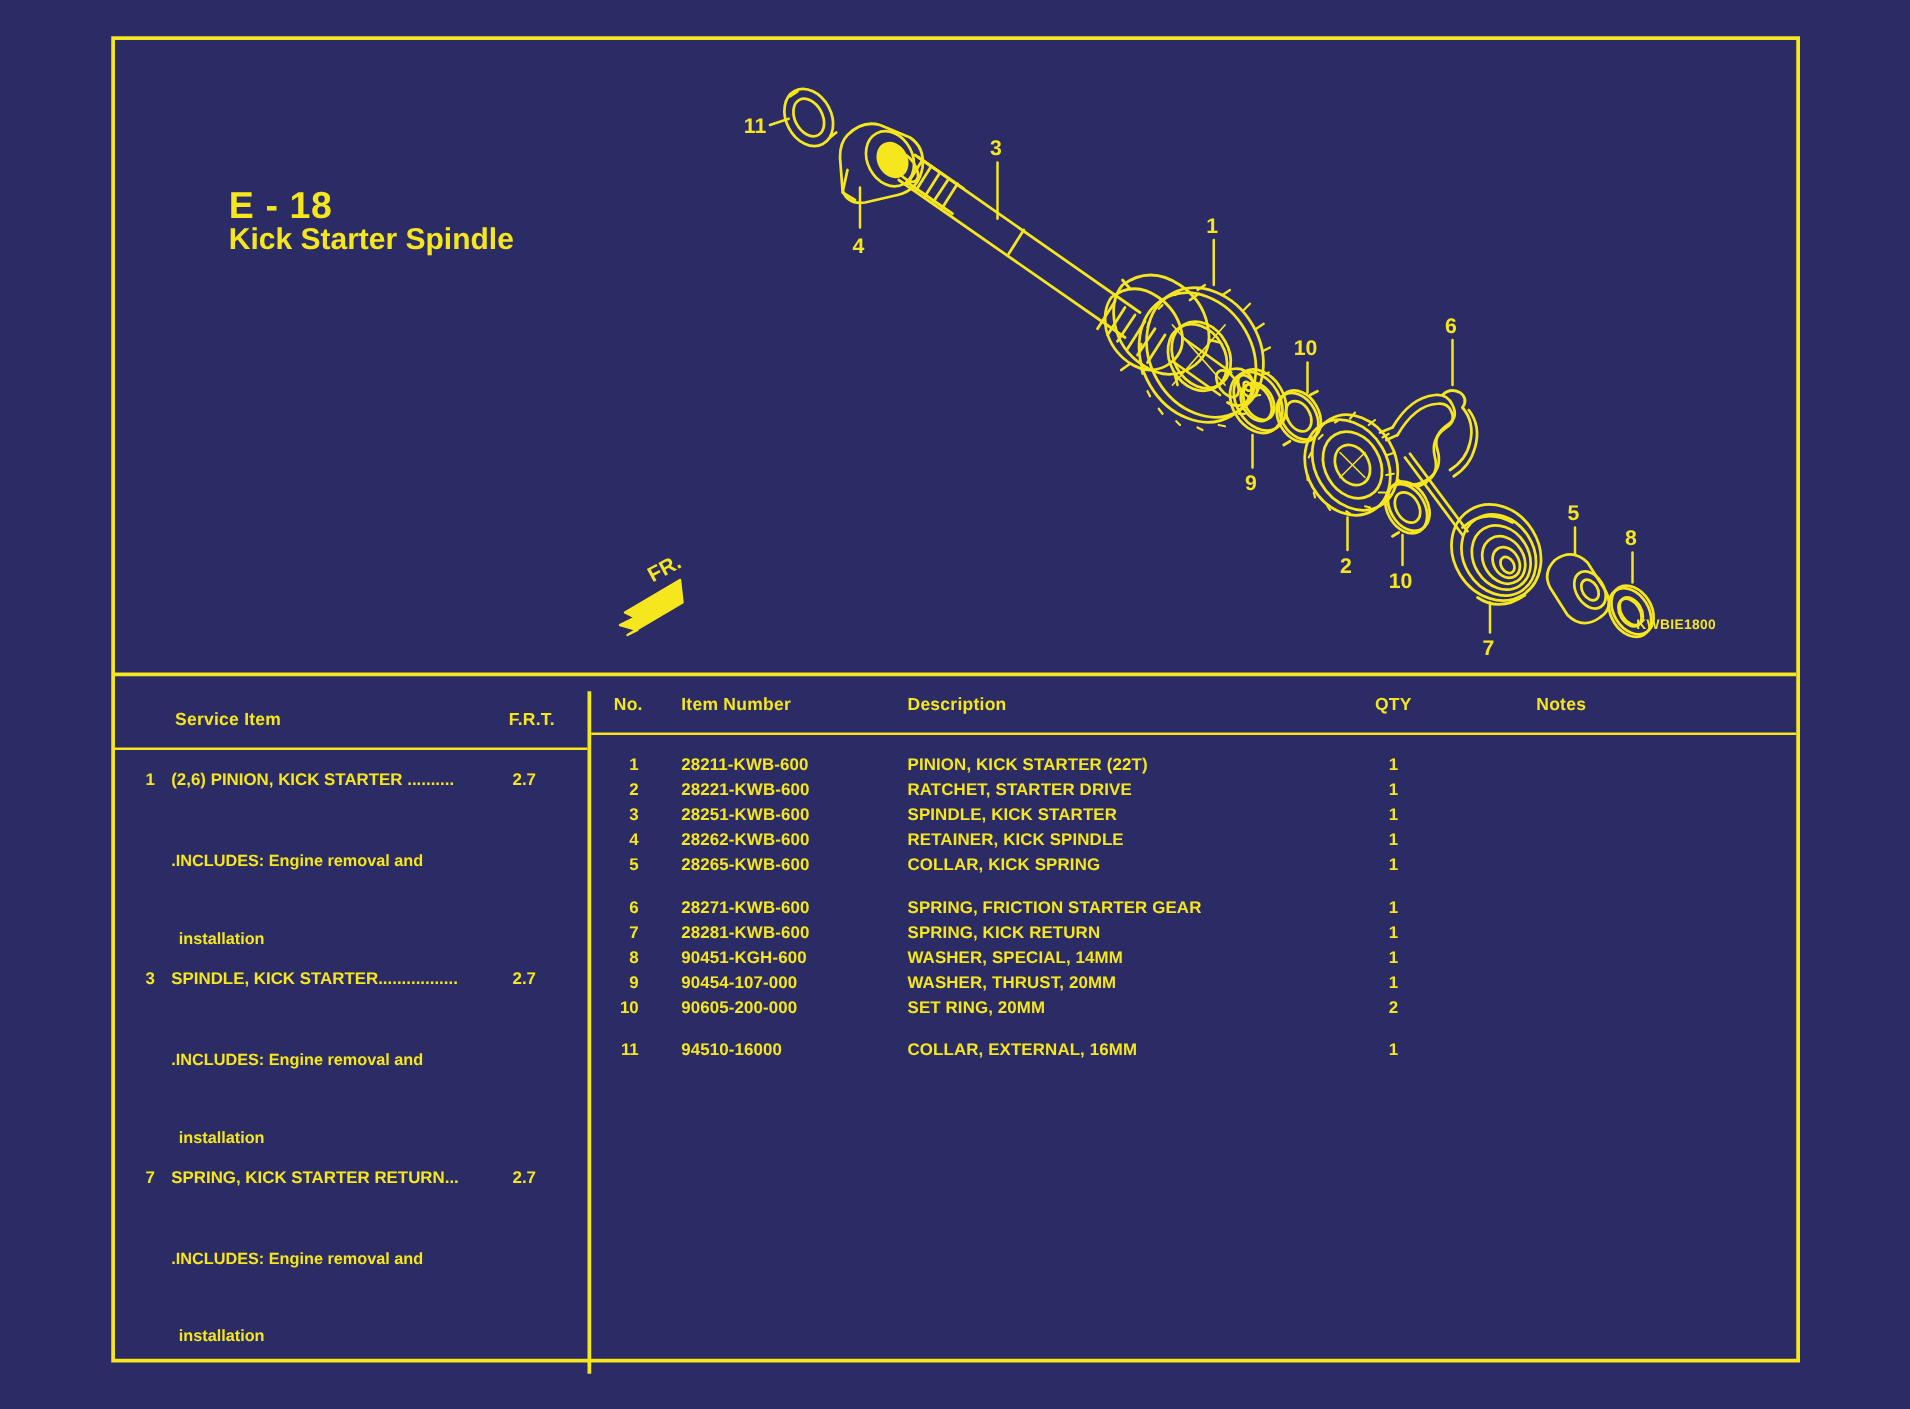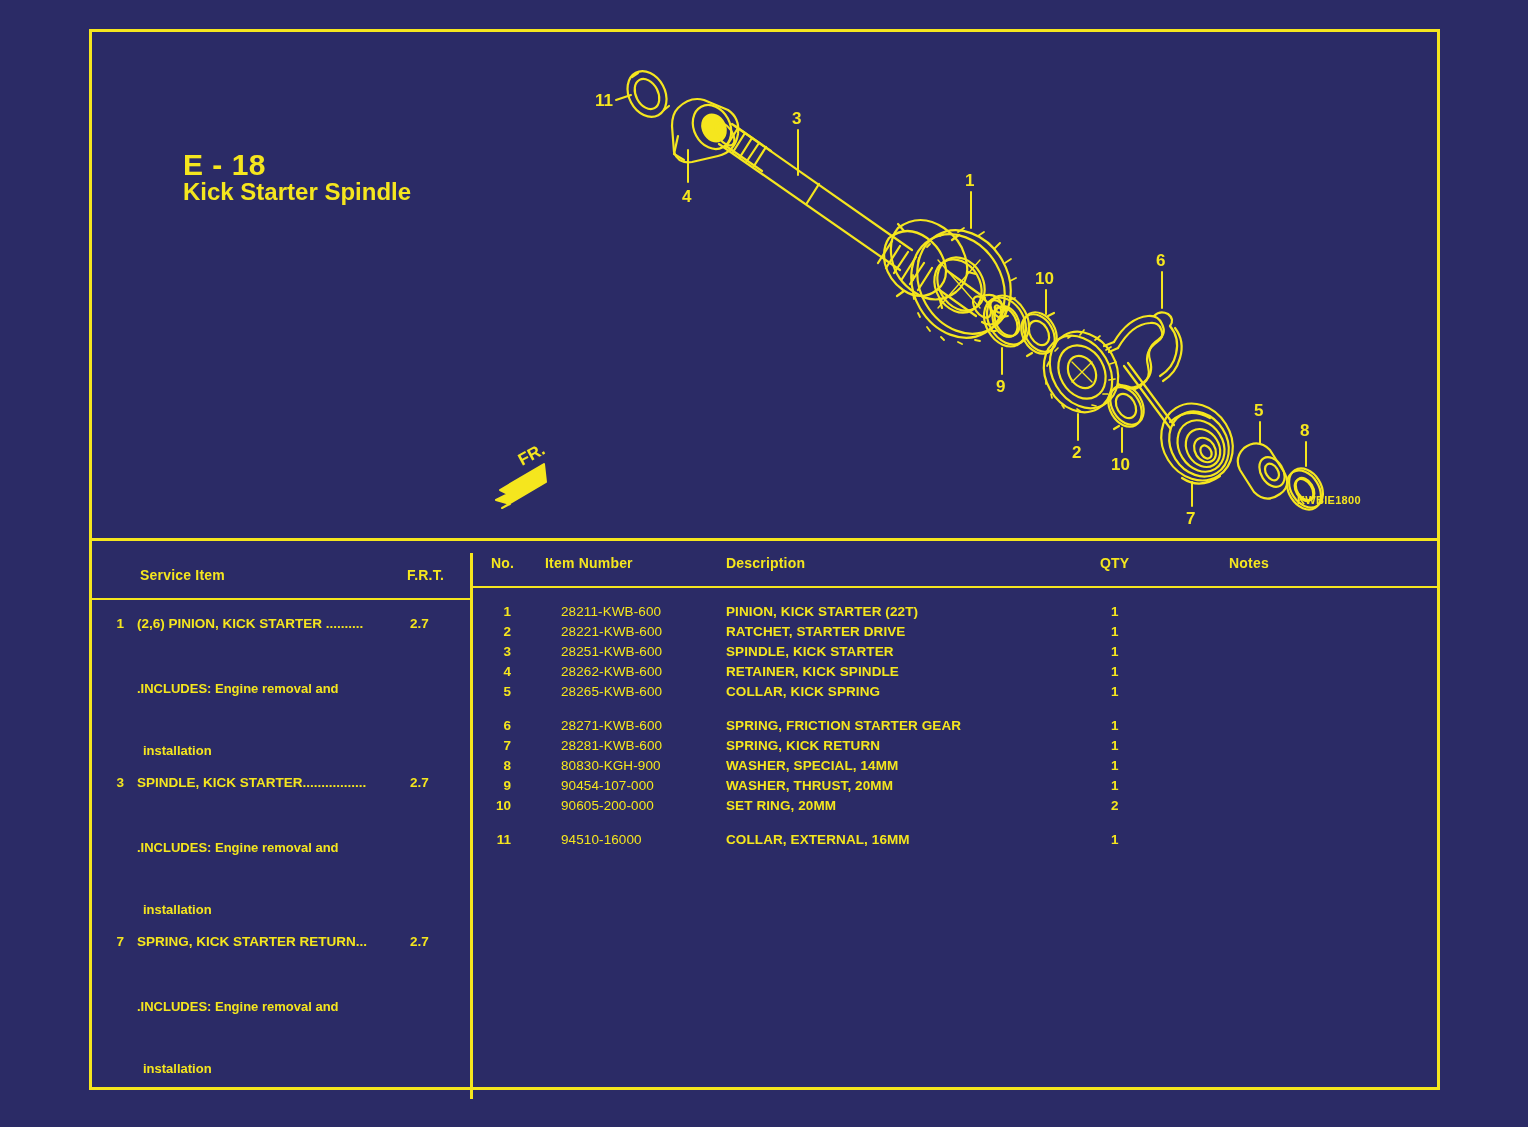--- a/index.html
+++ b/index.html
@@ -70,20 +70,21 @@
     height: 506px;
   }
 
   #diagram-code {
     position: absolute;
     left: 1205px;
     top: 462px;
     font-size: 11px;
     font-weight: bold;
     letter-spacing: 0.3px;
+    padding-left: 12px;
   }
 
   
   #tables {
     position: absolute;
     left: 0;
     top: 506px;
     right: 0;
     bottom: 0;
     border-top: 3px solid #f5e61e;
@@ -188,23 +189,22 @@
     left: 6px;
     width: 32px;
     text-align: right;
     font-size: 13.5px;
     font-weight: bold;
   }
   .p-pn {
     position: absolute;
     left: 72px;
     font-size: 13.5px;
-    font-weight: normal;
+    font-weight: bold;
     letter-spacing: 0.1px;
-    margin-left: 16px;
   }
   .p-desc {
     position: absolute;
     left: 253px;
     font-size: 13.5px;
     font-weight: bold;
     letter-spacing: 0.1px;
   }
   .p-qty {
     position: absolute;
@@ -509,21 +509,21 @@
             </div>
             <div class="part-row">
               <div class="p-no">7</div>
               <div class="p-pn">28281-KWB-600</div>
               <div class="p-desc">SPRING, KICK RETURN</div>
               <div class="p-qty">1</div>
               <div class="p-notes"></div>
             </div>
             <div class="part-row">
               <div class="p-no">8</div>
-              <div class="p-pn">80830-KGH-900</div>
+              <div class="p-pn">90451-KGH-600</div>
               <div class="p-desc">WASHER, SPECIAL, 14MM</div>
               <div class="p-qty">1</div>
               <div class="p-notes"></div>
             </div>
             <div class="part-row">
               <div class="p-no">9</div>
               <div class="p-pn">90454-107-000</div>
               <div class="p-desc">WASHER, THRUST, 20MM</div>
               <div class="p-qty">1</div>
               <div class="p-notes"></div>

